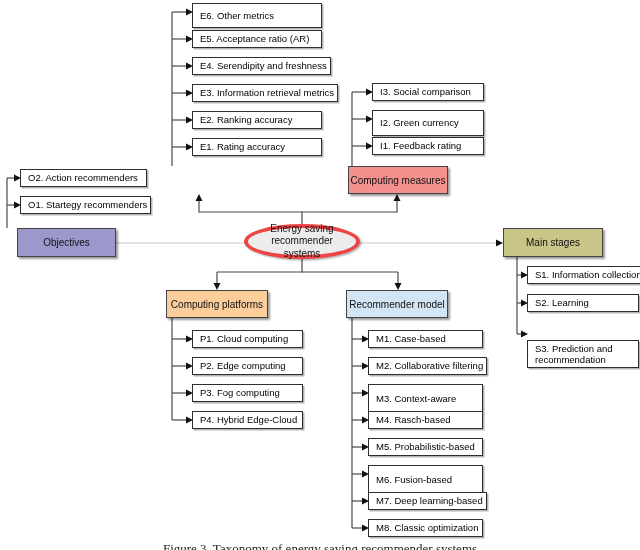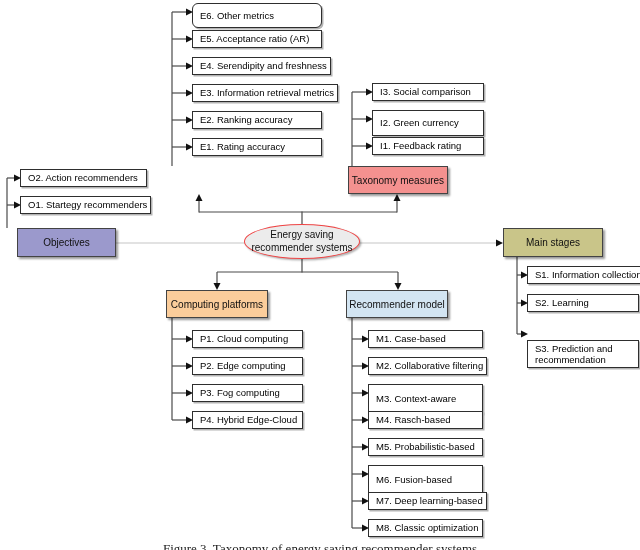--- a/index.html
+++ b/index.html
@@ -22,21 +22,21 @@
     display:flex;align-items:center;
     padding-left:7px;padding-right:3px;
     font-size:9.5px;color:#000;white-space:nowrap;
     box-shadow:1.5px 1.5px 0 #b4b4b4;
     line-height:1.2;
   }
   .item.wrap{white-space:normal;margin-top:20px;}
   .node{
     position:absolute;z-index:2;box-sizing:border-box;
     left:244px;top:224px;width:116px;height:35px;
-    border:1px solid #ef4444;border-radius:50%;
+    border:4px solid #ef4444;border-radius:50%;
     display:flex;align-items:center;justify-content:center;text-align:center;
     font-size:10px;line-height:1.25;color:#111;
     box-shadow:1.5px 1.5px 2px rgba(0,0,0,0.30);
     padding:0 6px;
   }
   .caption{
     position:absolute;z-index:1;left:150px;top:541px;width:340px;
     font-family:"Liberation Serif",serif;font-size:13px;color:#1a1a1a;
     text-align:center;white-space:nowrap;
   }
@@ -122,41 +122,41 @@
       <polygon points="217,290 213.5,283 220.5,283" fill="#111111"></polygon>
       <line x1="398" y1="272" x2="398" y2="284" stroke="#4a4a4a" stroke-width="1.2"></line>
       <polygon points="398,290 394.5,283 401.5,283" fill="#111111"></polygon>
       <line x1="106" y1="243" x2="246" y2="243" stroke="#c6c6c6" stroke-width="1.2"></line>
       <polygon points="100,243 107,239.5 107,246.5" fill="#111111"></polygon>
       <line x1="358" y1="243" x2="497" y2="243" stroke="#c6c6c6" stroke-width="1.2"></line>
       <polygon points="503,243 496,239.5 496,246.5" fill="#111111"></polygon>
     </svg>
 
   <div class="cat" id="cat-incentive" style="background: rgb(244, 145, 143);">
-    <span>Taxonomy measures</span>
+    <span>Computing measures</span>
   </div>
   <div class="cat" id="cat-objectives" style="background: rgb(155, 153, 204); margin-left: 16px;">
     <span>Objectives</span>
   </div>
   <div class="cat" id="cat-stages" style="background: rgb(201, 197, 137);">
     <span>Main stages</span>
   </div>
   <div class="cat" id="cat-platforms" style="background: rgb(251, 205, 155);">
     <span>Computing platforms</span>
   </div>
   <div class="cat" id="cat-model" style="background: rgb(211, 229, 242);">
     <span>Recommender model</span>
   </div>
 
   <div class="node" id="root-node" style="background: rgb(236, 236, 236);">
     <span>Energy saving recommender systems</span>
   </div>
 
   <div id="items">
-      <div class="item" style="left: 192px; top: 3px; min-width: 130px; height: 25px; border-radius: 6px;">E6. Other metrics</div>
+      <div class="item" style="left: 192px; top: 3px; min-width: 130px; height: 25px;">E6. Other metrics</div>
       <div class="item" style="left: 192px; top: 30px; min-width: 130px; height: 18px;">E5. Acceptance ratio (AR)</div>
       <div class="item" style="left: 192px; top: 57px; min-width: 130px; height: 18px;">E4. Serendipity and freshness</div>
       <div class="item" style="left: 192px; top: 84px; min-width: 130px; height: 18px;">E3. Information retrieval metrics</div>
       <div class="item" style="left: 192px; top: 111px; min-width: 130px; height: 18px;">E2. Ranking accuracy</div>
       <div class="item" style="left: 192px; top: 138px; min-width: 130px; height: 18px;">E1. Rating accuracy</div>
       <div class="item" style="left: 372px; top: 83px; min-width: 112px; height: 18px;">I3. Social comparison</div>
       <div class="item" style="left: 372px; top: 110px; min-width: 112px; height: 26px;">I2. Green currency</div>
       <div class="item" style="left: 372px; top: 137px; min-width: 112px; height: 18px;">I1. Feedback rating</div>
       <div class="item" style="left: 20px; top: 169px; min-width: 127px; height: 18px;">O2. Action recommenders</div>
       <div class="item" style="left: 20px; top: 196px; min-width: 127px; height: 18px;">O1. Startegy recommenders</div>

